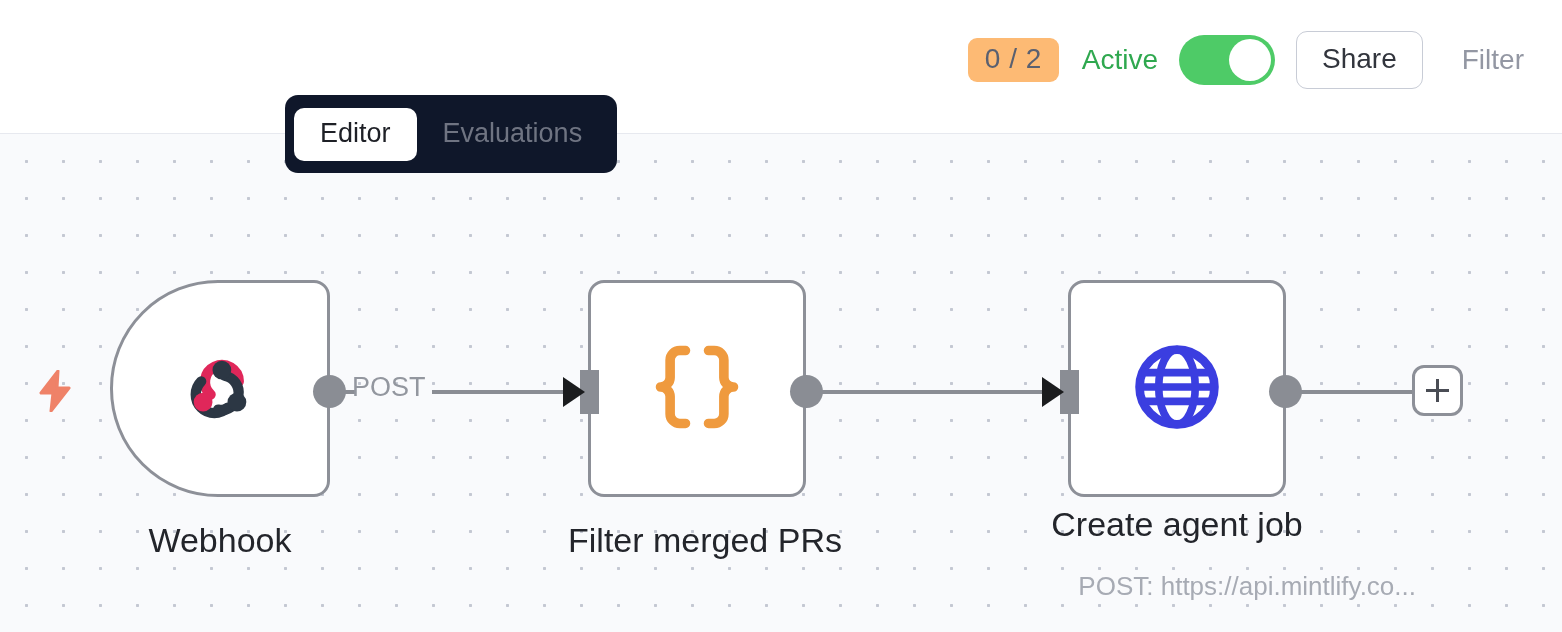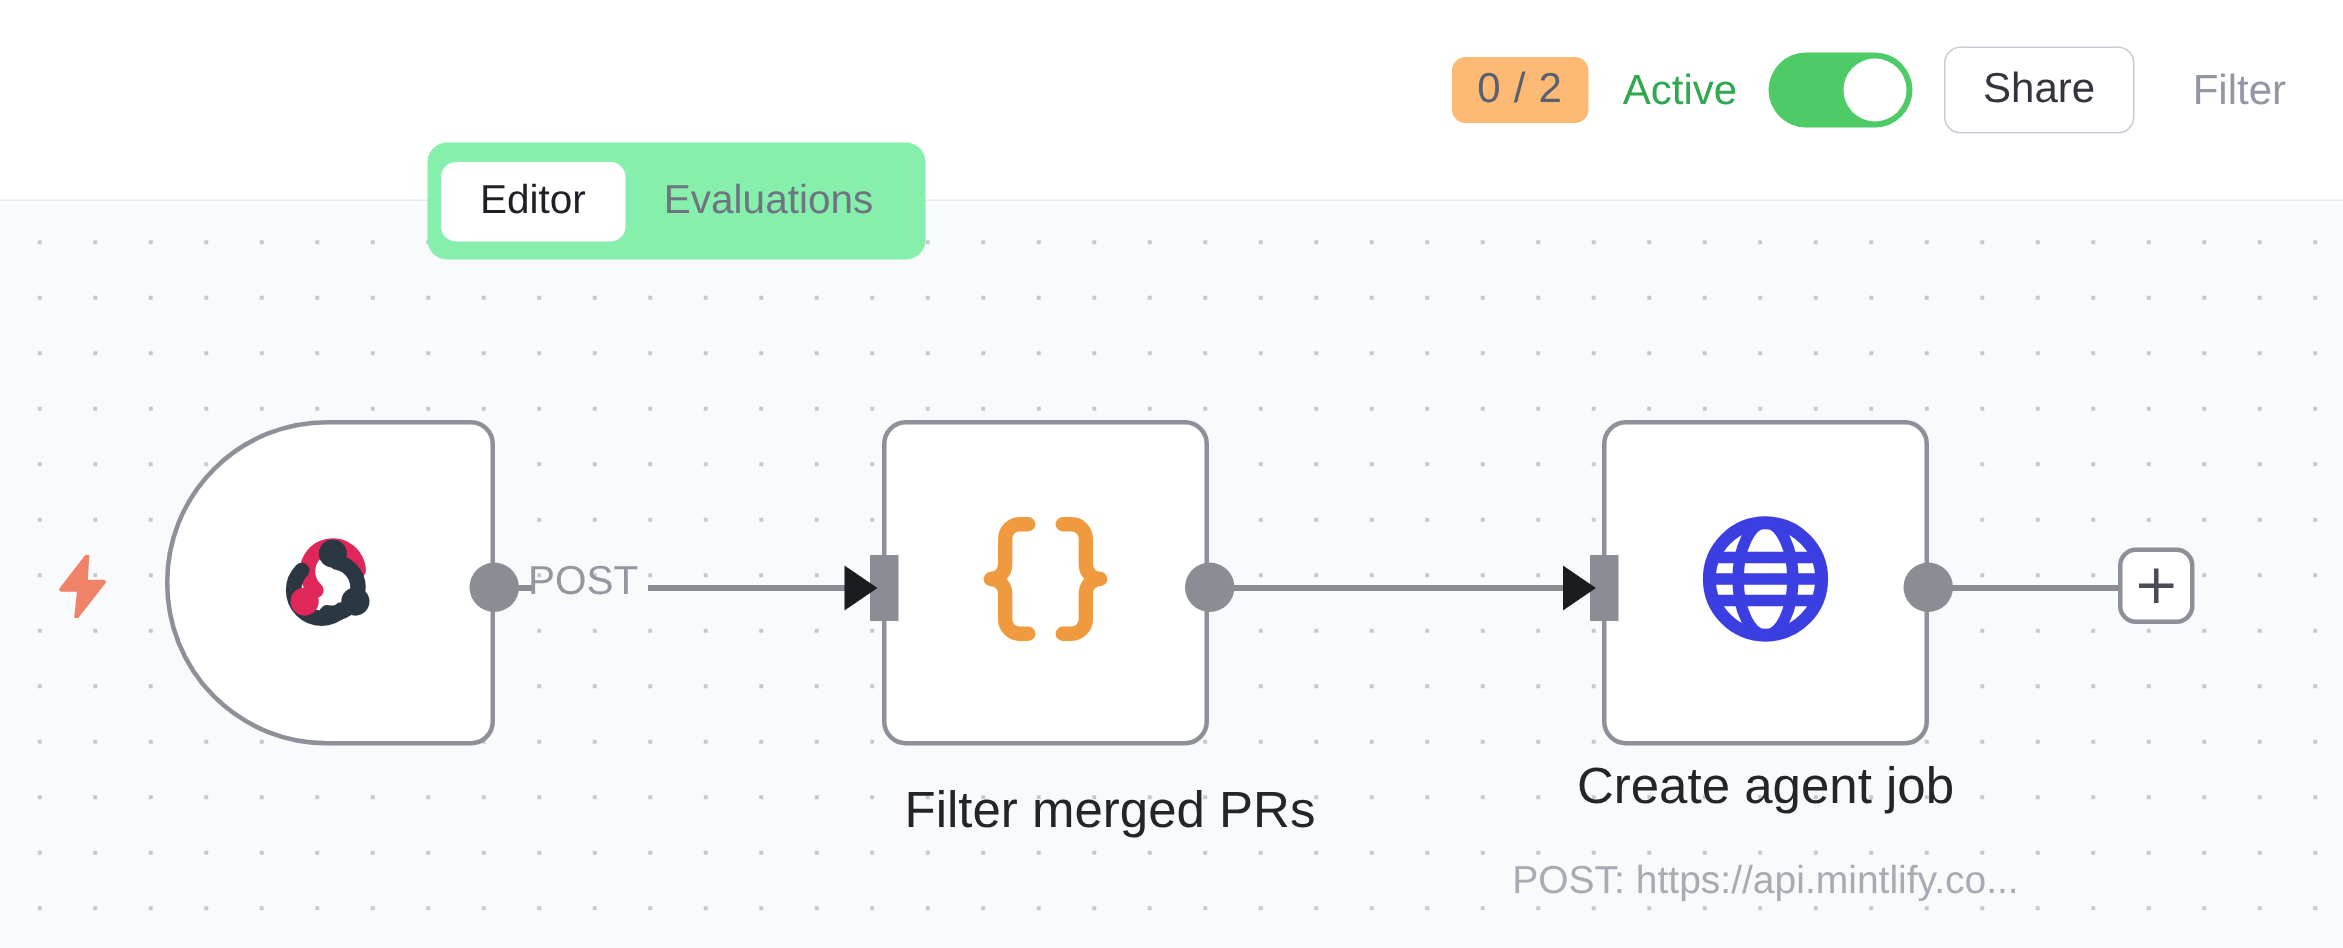--- a/index.html
+++ b/index.html
@@ -90,21 +90,21 @@
     margin-left: 39px;
     line-height: 1;
   }
 
   
   .tabbar {
     position: absolute;
     left: 285px;
     top: 95px;
     height: 78px;
-    background: #86efac;
+    background: #0f172a;
     border-radius: 13px;
     display: flex;
     align-items: center;
     padding: 8px 9px;
     z-index: 10;
   }
 
   .tab {
     font-size: 27px;
     color: #6f7482;
@@ -257,27 +257,27 @@
     font-size: 34px;
     color: #23252b;
     text-align: center;
     line-height: 1.1;
     white-space: nowrap;
   }
   .node-sublabel {
     position: absolute;
     font-size: 26px;
     color: #a7abb4;
-    text-align: center;
+    text-align: right;
     line-height: 1.1;
     white-space: nowrap;
   }
 
   .lbl-1 { left: 110px; top: 388px; width: 220px; }
-  .lbl-2 { left: 568px; top: 388px; width: 258px; margin-left: 35px; }
+  .lbl-2 { left: 568px; top: 388px; width: 258px; }
   .lbl-3 { left: 1038px; top: 372px; width: 278px; }
   .sub-3 { left: 938px; top: 438px; width: 478px; }
 </style>
 </head>
 <body>
 
 <div class="header">
   <div class="header-right">
 
     <div class="count-badge">0 / 2</div>
@@ -357,17 +357,18 @@
   <div class="wire w1"></div>
   <div class="arrow-head a1"></div>
 
   <div class="wire w2"></div>
   <div class="arrow-head a2"></div>
 
   <div class="wire w3"></div>
 
   <div class="add-btn"></div>
 
+  <div class="node-label lbl-1">Webhook</div>
   <div class="node-label lbl-2">Filter merged PRs</div>
   <div class="node-label lbl-3">Create agent job</div>
   <div class="node-sublabel sub-3">POST: https://api.mintlify.co...</div>
 
 </div>
 
 </body></html>

